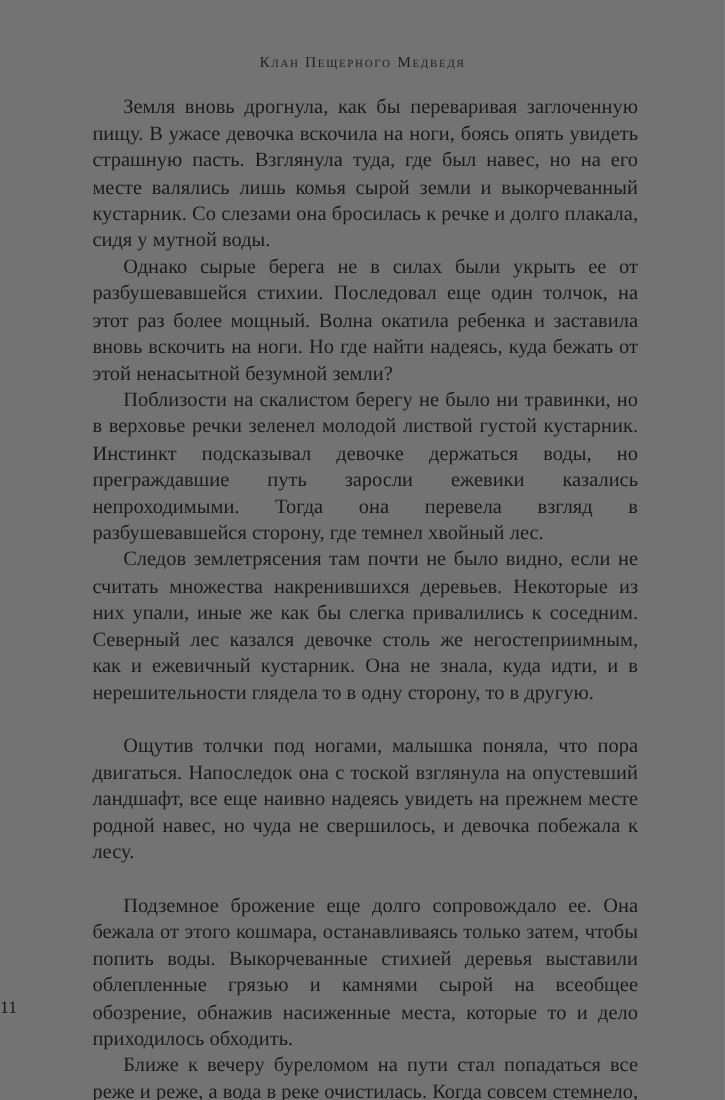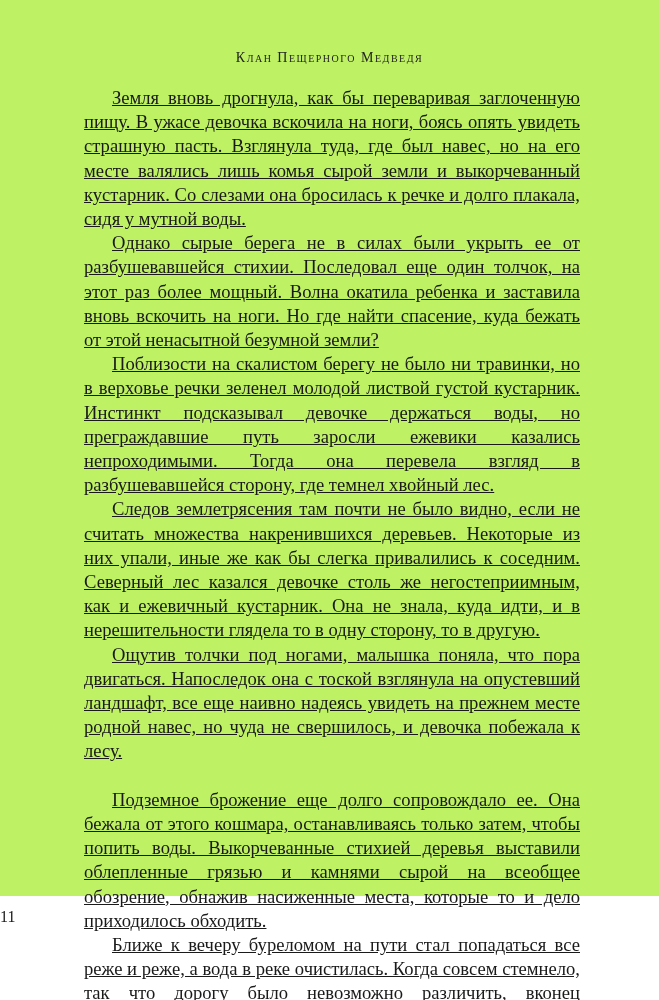--- a/index.html
+++ b/index.html
@@ -1,47 +1,47 @@
 <!DOCTYPE html>
 <html><head>
 <meta charset="utf-8">
 <style>
   html, body { margin: 0; padding: 0; background: #ffffff; }
   body { width: 659px; height: 1000px; position: relative; overflow: hidden; }
   .page {
-    position: absolute; left: 0; top: 0; width: 659px; height: 896px;
-    background: #bef264; color: #1a1a1a;
+    position: absolute; left: 0; top: 0; width: 659px; height: 1000px;
+    background: #737373; color: #1a1a1a;
     font-family: "Liberation Serif", "DejaVu Serif", serif;
   }
   .running-head {
     position: absolute; top: 50px; left: 0; width: 659px;
     text-align: center; font-size: 14px; letter-spacing: 1.5px;
     font-variant: small-caps; color: #222;
   }
   .body-text {
     position: absolute; left: 84px; top: 86px; width: 496px;
     font-size: 18.6px; line-height: 24.2px; text-align: justify;
     hyphens: manual;
   }
-  .para { margin: 0; text-indent: 28px; text-align: justify; text-align-last: left; text-decoration: underline; }
-  .para-last-before-break { margin-bottom: 24px; }
+  .para { margin: 0; text-indent: 28px; text-align: justify; text-align-last: left; }
+  .para-last-before-break { margin-bottom: 24px; margin-top: 24px; }
   .page-number {
     position: absolute; top: 908px; left: 0; width: 659px;
     font-size: 16px; color: #1a1a1a;
   }
 </style>
 </head>
 <body>
 
 <div class="page">
   <div class="running-head">Клан Пещерного Медведя</div>
 
   <div class="body-text">
     <p class="para">Земля вновь дрогнула, как бы переваривая заглоченную пищу. В ужасе девочка вскочила на ноги, боясь опять увидеть страшную пасть. Взглянула туда, где был навес, но на его месте валялись лишь комья сырой земли и выкорчеванный кустарник. Со слезами она бросилась к речке и долго плакала, сидя у мутной воды.</p>
-    <p class="para">Однако сырые берега не в силах были укрыть ее от разбушевавшейся стихии. Последовал еще один толчок, на этот раз более мощный. Волна окатила ребенка и заставила вновь вскочить на ноги. Но где найти спасение, куда бежать от этой ненасытной безумной земли?</p>
+    <p class="para">Однако сырые берега не в силах были укрыть ее от разбушевавшейся стихии. Последовал еще один толчок, на этот раз более мощный. Волна окатила ребенка и заставила вновь вскочить на ноги. Но где найти надеясь, куда бежать от этой ненасытной безумной земли?</p>
     <p class="para">Поблизости на скалистом берегу не было ни травинки, но в верховье речки зеленел молодой листвой густой кустарник. Инстинкт подсказывал девочке держаться воды, но преграждавшие путь заросли ежевики казались непроходимыми. Тогда она перевела взгляд в разбушевавшейся сторону, где темнел хвойный лес.</p>
     <p class="para">Следов землетрясения там почти не было видно, если не считать множества накренившихся деревьев. Некоторые из них упали, иные же как бы слегка привалились к соседним. Северный лес казался девочке столь же негостеприимным, как и ежевичный кустарник. Она не знала, куда идти, и в нерешительности глядела то в одну сторону, то в другую.</p>
     <p class="para para-last-before-break">Ощутив толчки под ногами, малышка поняла, что пора двигаться. Напоследок она с тоской взглянула на опустевший ландшафт, все еще наивно надеясь увидеть на прежнем месте родной навес, но чуда не свершилось, и девочка побежала к лесу.</p>
     <p class="para">Подземное брожение еще долго сопровождало ее. Она бежала от этого кошмара, останавливаясь только затем, чтобы попить воды. Выкорчеванные стихией деревья выставили облепленные грязью и камнями сырой на всеобщее обозрение, обнажив насиженные места, которые то и дело приходилось обходить.</p>
     <p class="para">Ближе к вечеру буреломом на пути стал попадаться все реже и реже, а вода в реке очистилась. Когда совсем стемнело, так что дорогу было невозможно различить, вконец изможденная малышка рухнула наземь. Погрузившись в ковер из опавших</p>
   </div>
 
   <div class="page-number">11</div>
 </div>
 

